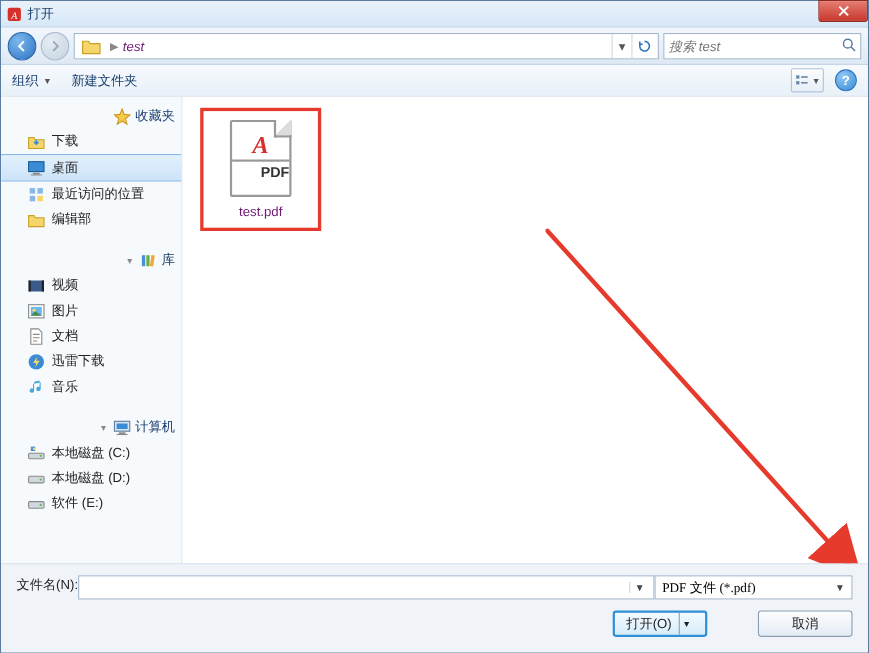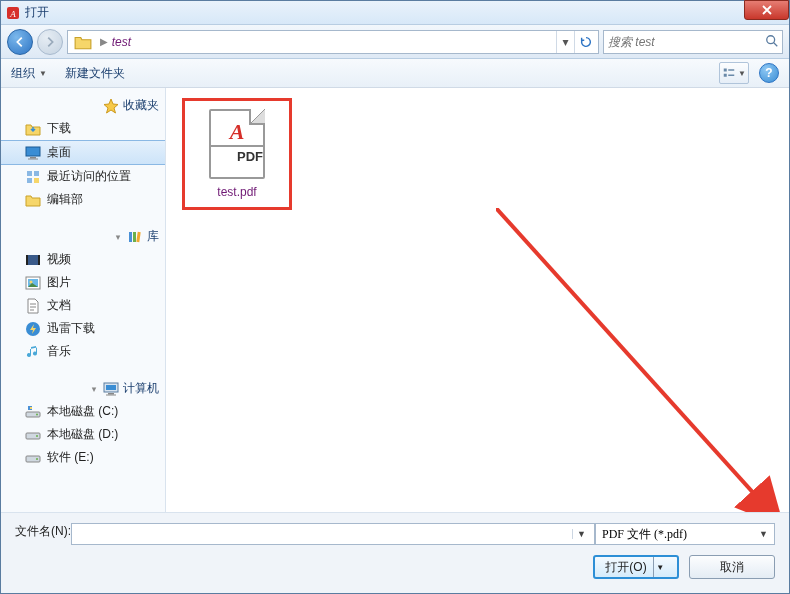--- a/index.html
+++ b/index.html
@@ -239,20 +239,21 @@
     }
     .filter-select .caret { font-size: 9px; color: #444; }
     .row2 { display: flex; justify-content: flex-end; gap: 10px; }
     .btn {
       width: 86px; height: 24px;
       border: 1px solid #8a9db2;
       background: linear-gradient(#fcfdfe, #e4ecf4);
       border-radius: 3px;
       display: flex; align-items: center; justify-content: center;
       color: #222;
+      margin-left: 36px;
     }
     .btn.primary {
       border: 2px solid #2d8fd6;
       background: linear-gradient(#f4faff, #d6ecfb);
     }
     .dd-caret {
       width: 14px; height: 100%;
       border-left: 1px solid #8a9db2; margin-left: 6px;
       display: flex; align-items: center; justify-content: center;
       font-size: 8px;

